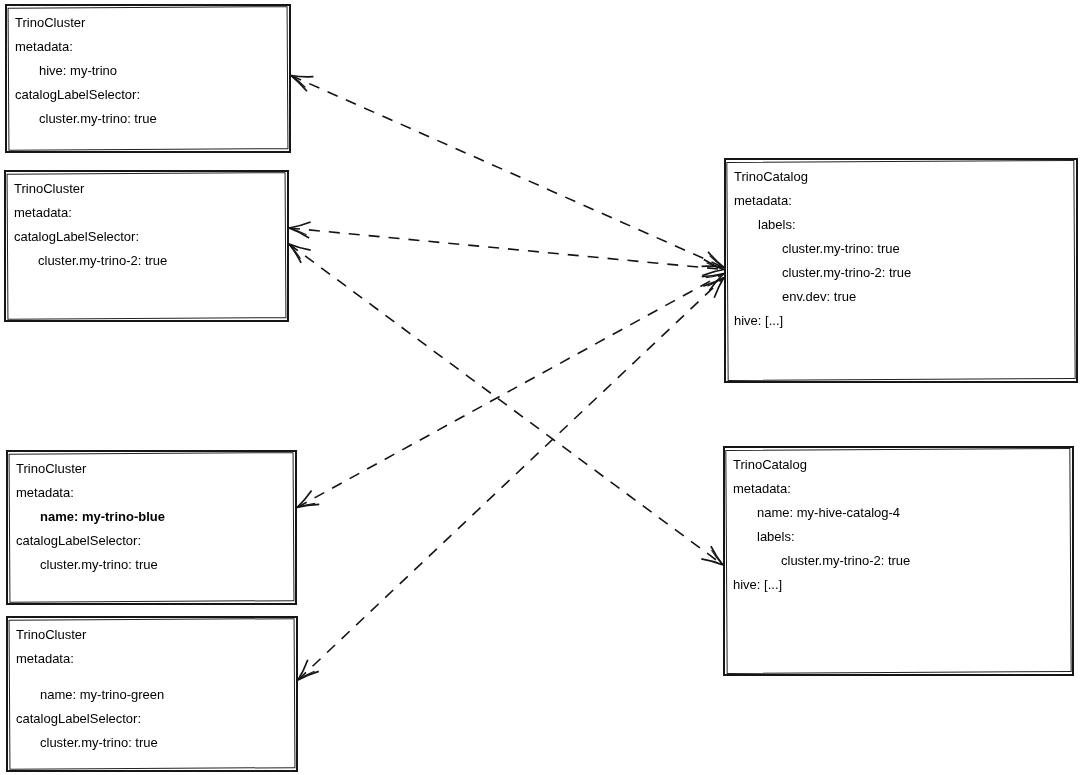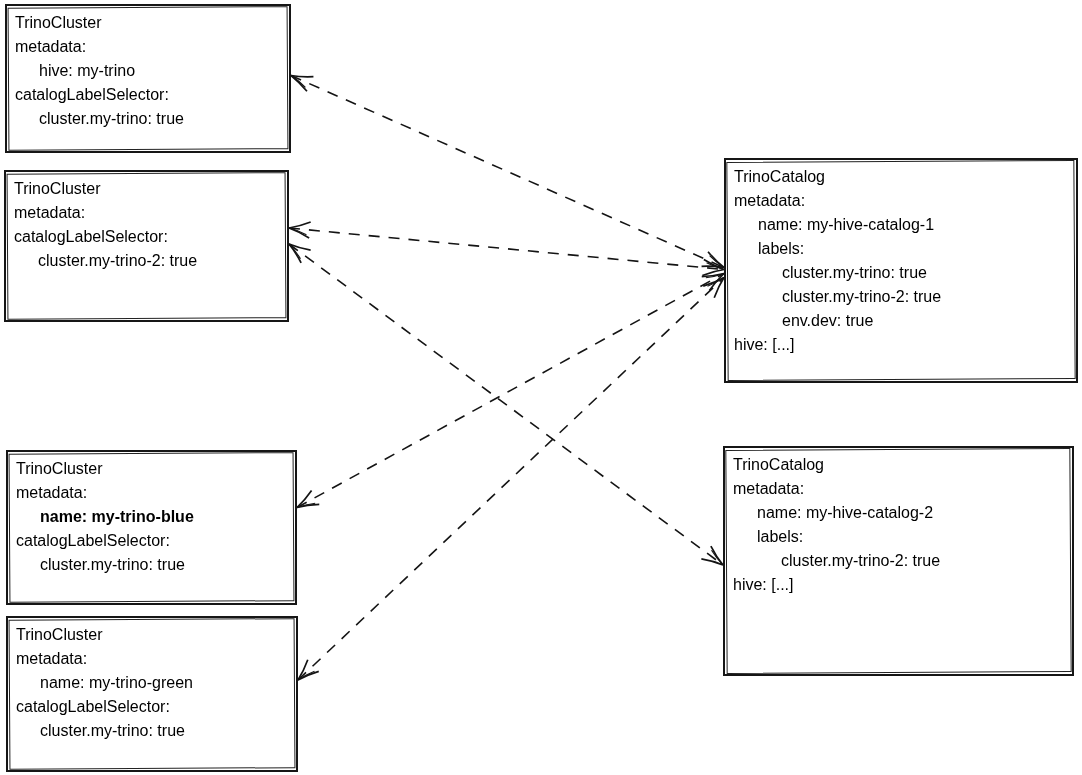--- a/index.html
+++ b/index.html
@@ -23,21 +23,21 @@
     fill: none;
     stroke: #141414;
     stroke-width: 1.6;
     stroke-dasharray: 11 9;
   }
   .node {
     position: absolute;
     background: #ffffff;
     border: 2px solid #161616;
     padding: 5px 8px;
-    font-size: 16px;
+    font-size: 13px;
     line-height: 24px;
     color: #000000;
   }
   
   .node::after {
     content: "";
     position: absolute;
     inset: 1px;
     border: 1px solid #222222;
     transform: rotate(-0.35deg);
@@ -85,38 +85,37 @@
       <div class="line" style="padding-left: 0px;">TrinoCluster</div>
       <div class="line" style="padding-left: 0px;">metadata:</div>
       <div class="line" style="padding-left: 24px; font-weight: bold;">name: my-trino-blue</div>
       <div class="line" style="padding-left: 0px;">catalogLabelSelector:</div>
       <div class="line" style="padding-left: 24px;">cluster.my-trino: true</div>
     </div>
 
   <div class="node" style="left:6px;   top:616px; width:292px; height:156px;">
       <div class="line" style="padding-left: 0px;">TrinoCluster</div>
       <div class="line" style="padding-left: 0px;">metadata:</div>
-      <div class="line" style="padding-left: 24px;">name: my-trino-green</div>
+      <div class="line" style="padding-left: 24px; margin-top: 12px;">name: my-trino-green</div>
       <div class="line" style="padding-left: 0px;">catalogLabelSelector:</div>
       <div class="line" style="padding-left: 24px;">cluster.my-trino: true</div>
     </div>
 
   <div class="node" style="left:724px; top:158px; width:354px; height:225px;">
       <div class="line" style="padding-left: 0px;">TrinoCatalog</div>
       <div class="line" style="padding-left: 0px;">metadata:</div>
-      <div class="line" style="padding-left: 24px;">name: my-hive-catalog-1</div>
       <div class="line" style="padding-left: 24px;">labels:</div>
       <div class="line" style="padding-left: 48px;">cluster.my-trino: true</div>
       <div class="line" style="padding-left: 48px;">cluster.my-trino-2: true</div>
       <div class="line" style="padding-left: 48px;">env.dev: true</div>
       <div class="line" style="padding-left: 0px;">hive: [...]</div>
     </div>
 
   <div class="node" style="left:723px; top:446px; width:351px; height:230px;">
       <div class="line" style="padding-left: 0px;">TrinoCatalog</div>
       <div class="line" style="padding-left: 0px;">metadata:</div>
-      <div class="line" style="padding-left: 24px;">name: my-hive-catalog-2</div>
+      <div class="line" style="padding-left: 24px;">name: my-hive-catalog-4</div>
       <div class="line" style="padding-left: 24px;">labels:</div>
       <div class="line" style="padding-left: 48px;">cluster.my-trino-2: true</div>
       <div class="line" style="padding-left: 0px;">hive: [...]</div>
     </div>
 
 </div>
 
 </body></html>

